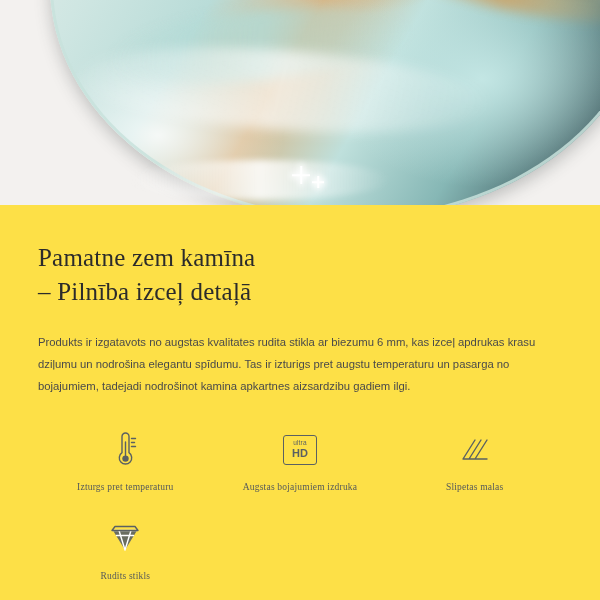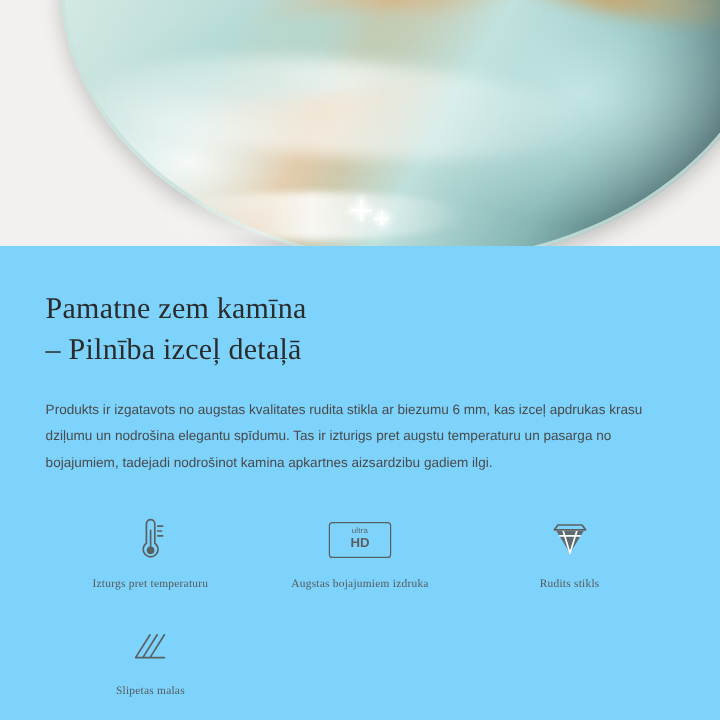--- a/index.html
+++ b/index.html
@@ -11,21 +11,21 @@
     width: 600px;
     height: 600px;
     background: #ffffff;
     font-family: "Liberation Sans", sans-serif;
     overflow: hidden;
   }
   .page {
     position: relative;
     width: 600px;
     height: 600px;
-    background: #7dd3fc;
+    background: #fde047;
     overflow: hidden;
   }
 
   
   .hero {
     position: relative;
     width: 600px;
     height: 205px;
     background: #f2f0ee;
     overflow: hidden;
@@ -160,21 +160,21 @@
   svg { display: block; }
   .stroke {
     fill: none;
     stroke: #5a6062;
     stroke-width: 1.4;
     stroke-linecap: round;
     stroke-linejoin: round;
   }
   .fill { fill: #5a6062; }
   .hd-box {
-    width: 52px; height: 30px;
+    width: 34px; height: 30px;
     border: 1.4px solid #5a6062;
     border-radius: 3px;
     display: flex;
     flex-direction: column;
     align-items: center;
     justify-content: center;
     line-height: 1;
   }
   .hd-top { font-size: 6.5px; color: #5a6062; letter-spacing: 0.2px; }
   .hd-bot { font-size: 11px; font-weight: bold; color: #5a6062; margin-top: 1px; }
@@ -229,34 +229,34 @@
             <span class="hd-top">ultra</span>
             <span class="hd-bot">HD</span>
           </div>
         </div>
         <div class="feature-label">Augstas bojajumiem izdruka</div>
       </div>
 
 
       <div class="feature">
         <div class="feature-icon">
+          <svg width="36" height="34" viewBox="0 0 36 34" aria-hidden="true">
+            <path class="stroke" d="M6 26 18 7M12 26 24 7M18 26 30 7M6 26h24"></path>
+          </svg>
+        </div>
+        <div class="feature-label">Slipetas malas</div>
+      </div>
+
+      <div class="feature">
+        <div class="feature-icon">
           <svg width="38" height="36" viewBox="0 0 38 36" aria-hidden="true">
             <path class="fill" d="M7 9.5h24L19 29 7 9.5z" opacity="0.9"></path>
             <path class="stroke" style="stroke:#ffffff" d="M13 9.5 19 29M25 9.5 19 29M7 9.5h24M10.5 14.5h17"></path>
             <path class="stroke" d="M9 5.5h20l3 4H6l3-4z"></path>
           </svg>
         </div>
         <div class="feature-label">Rudits stikls</div>
       </div>
 
-      <div class="feature">
-        <div class="feature-icon">
-          <svg width="36" height="34" viewBox="0 0 36 34" aria-hidden="true">
-            <path class="stroke" d="M6 26 18 7M12 26 24 7M18 26 30 7M6 26h24"></path>
-          </svg>
-        </div>
-        <div class="feature-label">Slipetas malas</div>
-      </div>
-
 
     </div>
   </div>
 </div>
 
 </body></html>

